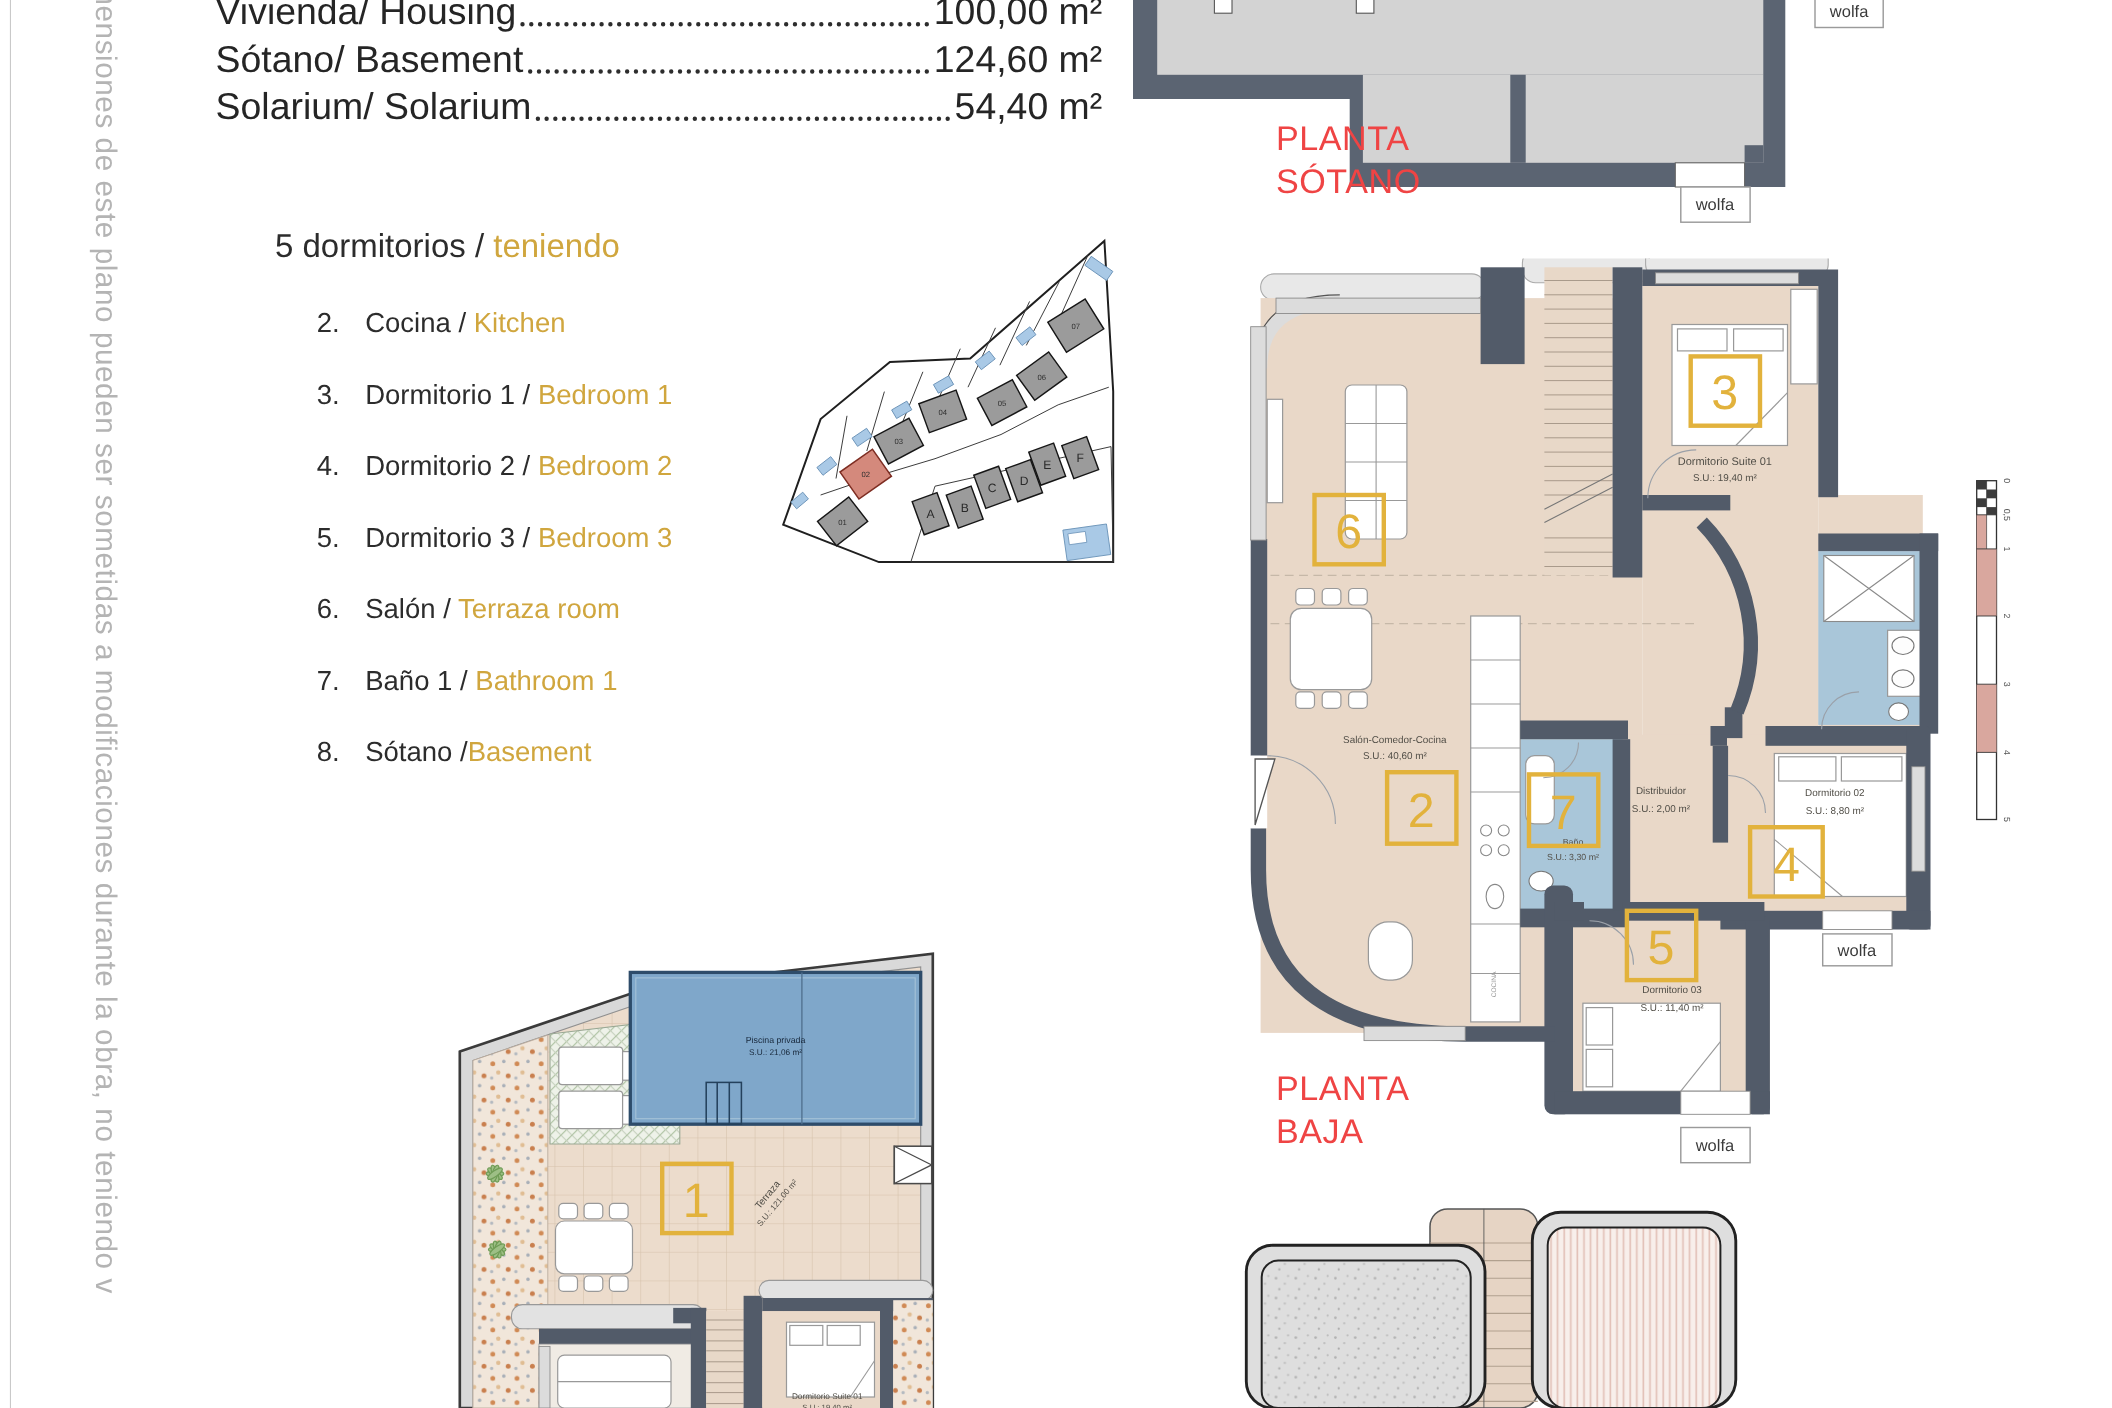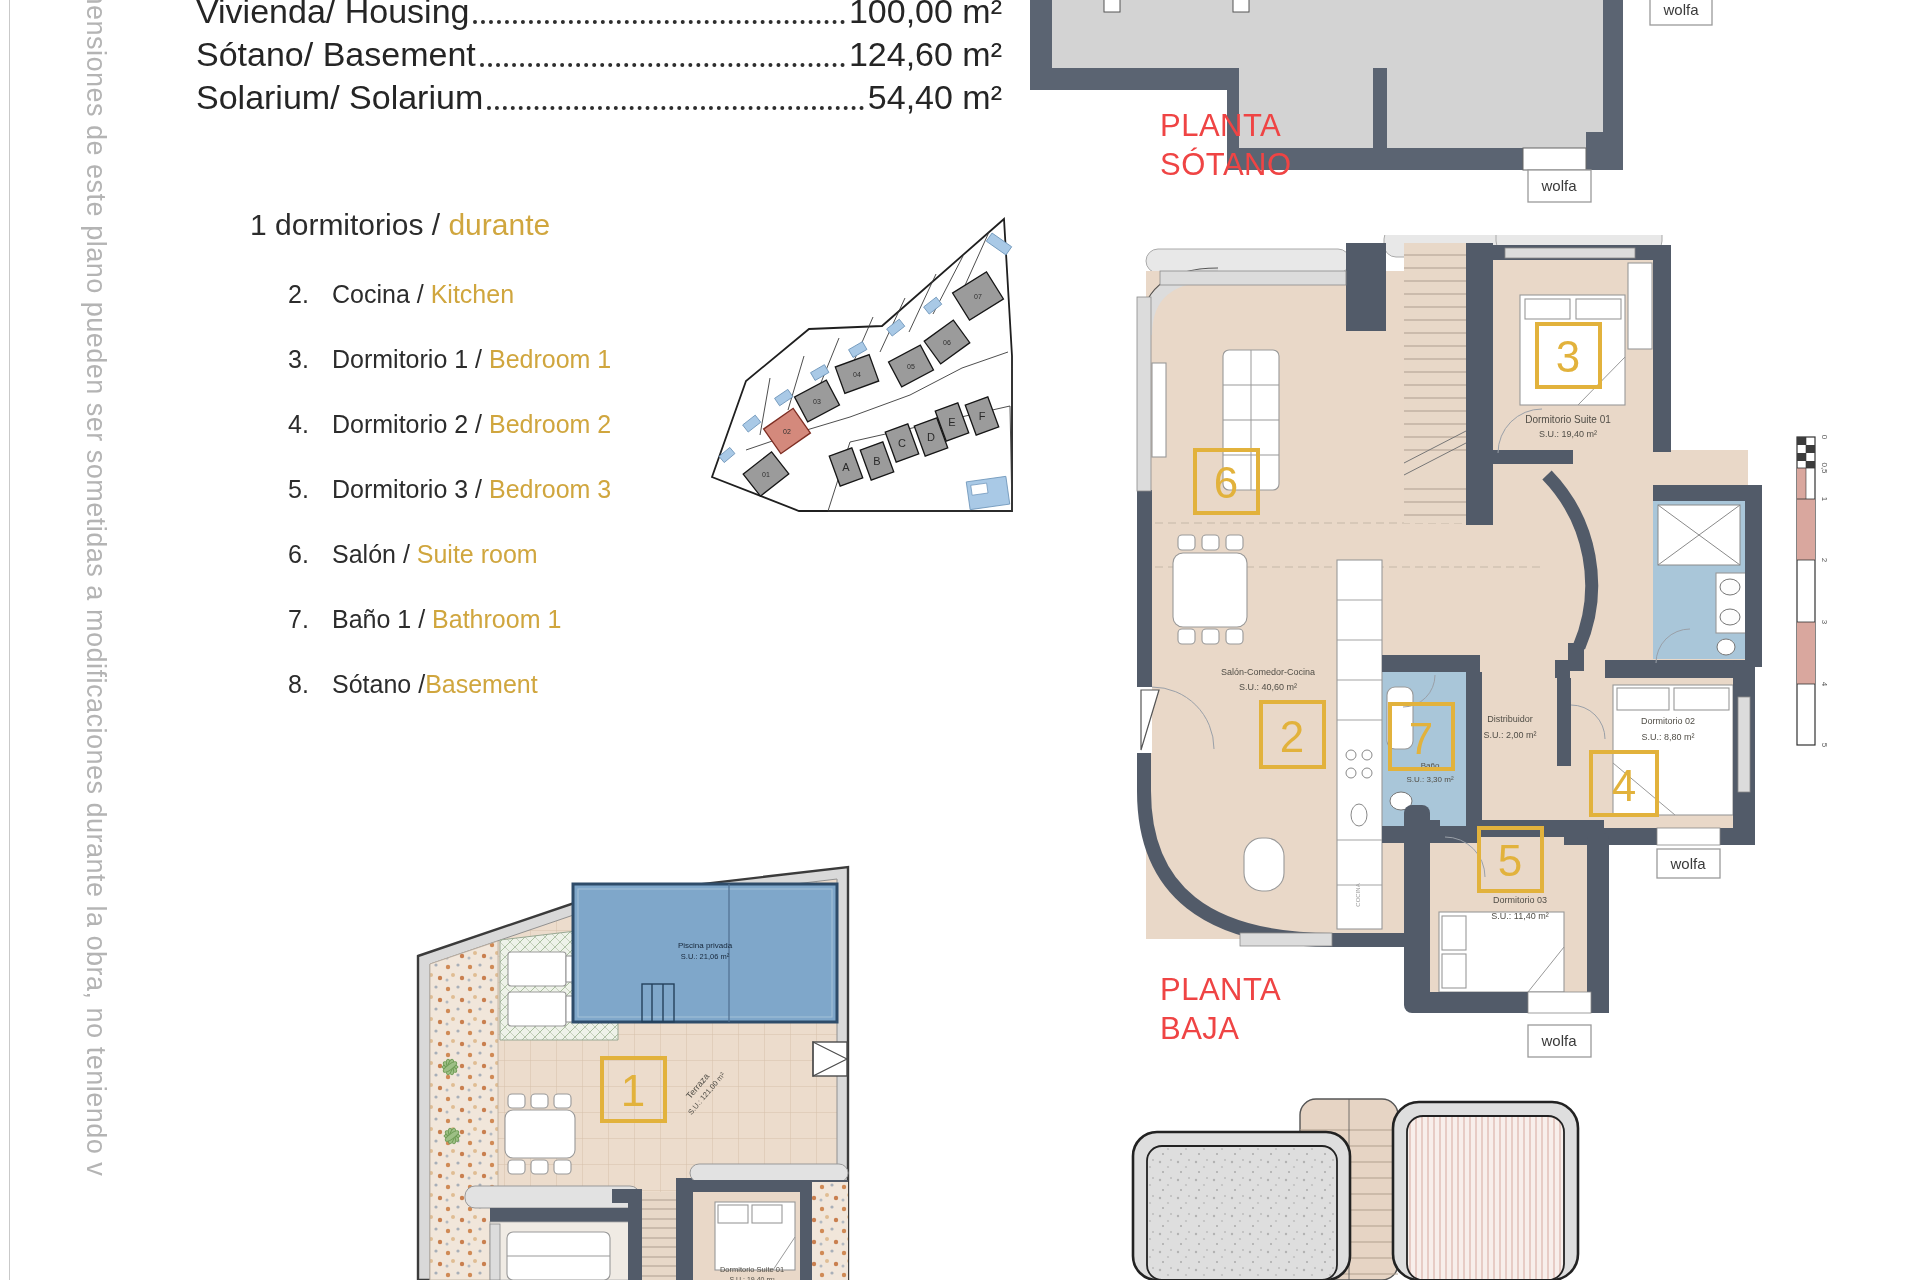--- a/index.html
+++ b/index.html
@@ -55,28 +55,28 @@
     <span>124,60 m²</span>
   </div>
   <div class="arow">
     <span>Solarium/ Solarium</span>
     <span class="leader"></span>
     <span>54,40 m²</span>
   </div>
 </div>
 
 <div class="abs legend-title">
-  <span>1 dormitorios / </span><span class="gold">durante</span>
+  <span>5 dormitorios / </span><span class="gold">teniendo</span>
 </div>
 <div class="abs legend-items">
   <div class="litem"><span class="lnum">2.</span><span>Cocina / </span><span class="gold">Kitchen</span></div>
   <div class="litem"><span class="lnum">3.</span><span>Dormitorio 1 / </span><span class="gold">Bedroom 1</span></div>
   <div class="litem"><span class="lnum">4.</span><span>Dormitorio 2 / </span><span class="gold">Bedroom 2</span></div>
   <div class="litem"><span class="lnum">5.</span><span>Dormitorio 3 / </span><span class="gold">Bedroom 3</span></div>
-  <div class="litem"><span class="lnum">6.</span><span>Salón / </span><span class="gold">Suite room</span></div>
+  <div class="litem"><span class="lnum">6.</span><span>Salón / </span><span class="gold">Terraza room</span></div>
   <div class="litem"><span class="lnum">7.</span><span>Baño 1 / </span><span class="gold">Bathroom 1</span></div>
   <div class="litem"><span class="lnum">8.</span><span>Sótano /</span><span class="gold">Basement</span></div>
 </div>
 
 <svg style="left:700px;top:210px" width="330" height="310" viewBox="0 0 330 310">
   <polygon points="304,9 312,146 312,301 99,301 12,267 46,171 109,119 182,116" fill="#ffffff" stroke="#1f1f1f" stroke-width="1.8"></polygon>
   <g stroke="#3a3a3a" stroke-width="0.9">
     <line x1="289" y1="22" x2="262" y2="82"></line>
       <line x1="263" y1="46" x2="233" y2="104"></line>
     <line x1="236" y1="64" x2="209" y2="122"></line>

